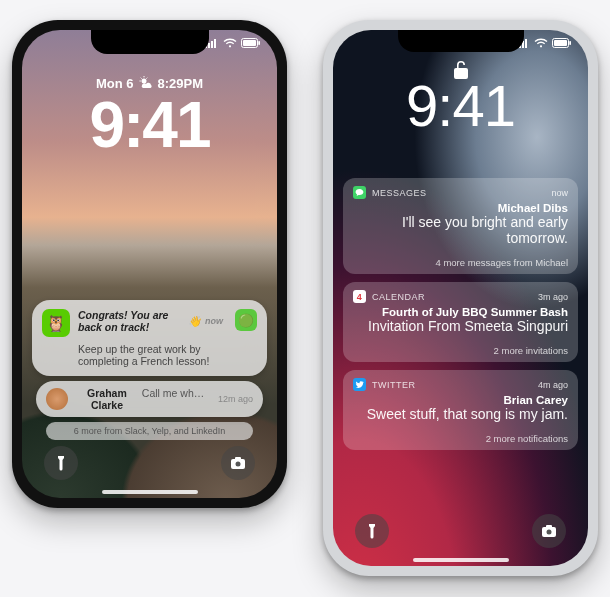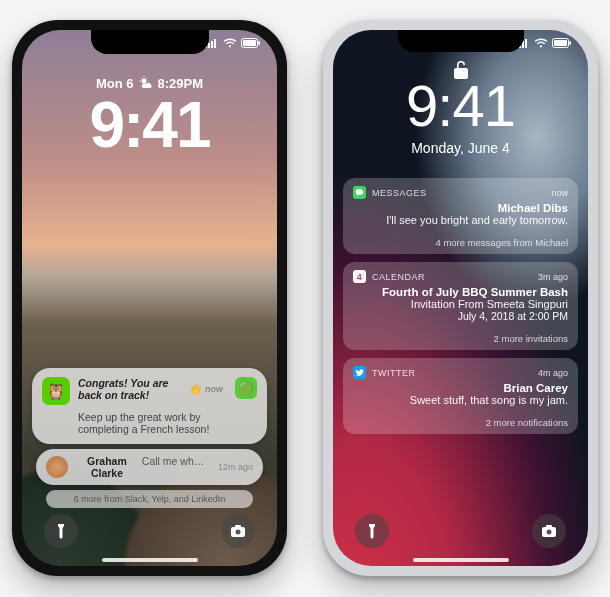--- a/index.html
+++ b/index.html
@@ -18,21 +18,21 @@
   
   .phone {
     position: relative;
     border-radius: 46px;
     box-shadow: 0 14px 30px rgba(0,0,0,.25), 0 3px 6px rgba(0,0,0,.3);
     overflow: hidden;
     flex: 0 0 auto;
   }
   .phone-left {
     width: 275px;
-    height: 556px;
+    height: 488px;
     background: #111;
     padding: 10px;
   }
   .phone-right {
     width: 275px;
     height: 556px;
     background: #d4d6d9;
     padding: 10px;
   }
   .screen {
@@ -206,21 +206,21 @@
   }
   .r-head {
     display:flex; align-items:center; gap:6px;
     font-size: 9px; letter-spacing:.5px;
     color: rgba(255,255,255,.8);
     margin-bottom: 3px;
   }
   .r-head .r-app { text-transform: uppercase; }
   .r-head .r-time { margin-left:auto; text-transform:none; letter-spacing:0; }
   .r-title { font-weight:600; font-size: 11.5px; }
-  .r-body  { font-size: 11px; opacity:.95; }
+  .r-body  { font-size: 14px; opacity:.95; }
   .r-body2 { font-size: 10.5px; opacity:.95; }
   .r-more  { font-size: 9.5px; opacity:.75; margin-top:11px; }
   .r-icon {
     width:13px; height:13px; border-radius:3px;
     display:flex;align-items:center;justify-content:center;
     font-size:9px;
   }
   .r-icon.msg { background:#3fd267; }
   .r-icon.cal { background:#fff; color:#e0383e; font-weight:700; }
   .r-icon.tw  { background:#1d9bf0; color:#fff; }
@@ -378,21 +378,20 @@
           </svg>
       </span>
     </div>
 
     <div class="lock-icon">
       <svg width="16" height="20" viewBox="0 0 16 20">
           <path fill="#fff" d="M4 8V5a4 4 0 0 1 8 0h-1.6A2.4 2.4 0 0 0 5.6 5v3H13a2 2 0 0 1 2 2v7a2 2 0 0 1-2 2H3a2 2 0 0 1-2-2v-7a2 2 0 0 1 2-2z"></path>
         </svg>
     </div>
     <div class="ls-time-right">9:41</div>
-    <div class="ls-date-right">Monday, June 4</div>
 
     <div class="r-stack">
 
       <div class="r-card">
         <div class="r-head">
           <span class="r-icon msg">
             <svg width="9" height="9" viewBox="0 0 9 9">
                 <path fill="#fff" d="M4.5 1C2.3 1 .6 2.3.6 4c0 1 .6 1.8 1.5 2.4L1.6 8l1.9-1c.3.1.7.1 1 .1 2.2 0 3.9-1.3 3.9-3S6.7 1 4.5 1z"></path>
               </svg>
           </span>
@@ -405,21 +404,20 @@
       </div>
 
       <div class="r-card">
         <div class="r-head">
           <span class="r-icon cal">4</span>
           <span class="r-app">CALENDAR</span>
           <span class="r-time">3m ago</span>
         </div>
         <div class="r-title">Fourth of July BBQ Summer Bash</div>
         <div class="r-body">Invitation From Smeeta Singpuri</div>
-        <div class="r-body2">July 4, 2018 at 2:00 PM</div>
         <div class="r-more">2 more invitations</div>
       </div>
 
       <div class="r-card">
         <div class="r-head">
           <span class="r-icon tw">
             <svg width="9" height="9" viewBox="0 0 9 9">
                 <path fill="#fff" d="M8.5 1.9c-.3.1-.6.2-.9.3.3-.2.6-.5.7-.9-.3.2-.7.3-1 .4-.3-.3-.7-.5-1.2-.5-.9 0-1.6.7-1.6 1.6 0 .1 0 .3 0 .4C3.2 3.1 2 2.5 1.1 1.5c-.1.2-.2.5-.2.8 0 .6.3 1.1.7 1.4-.3 0-.5-.1-.8-.2 0 .8.6 1.5 1.3 1.6-.1 0-.3.1-.4.1-.1 0-.2 0-.3 0 .2.7.8 1.1 1.6 1.2-.6.5-1.3.7-2.1.7H.6c.8.5 1.7.8 2.6.8 3.2 0 4.9-2.6 4.9-4.9v-.2c.3-.3.6-.6.8-.9z"></path>
               </svg>
           </span>

